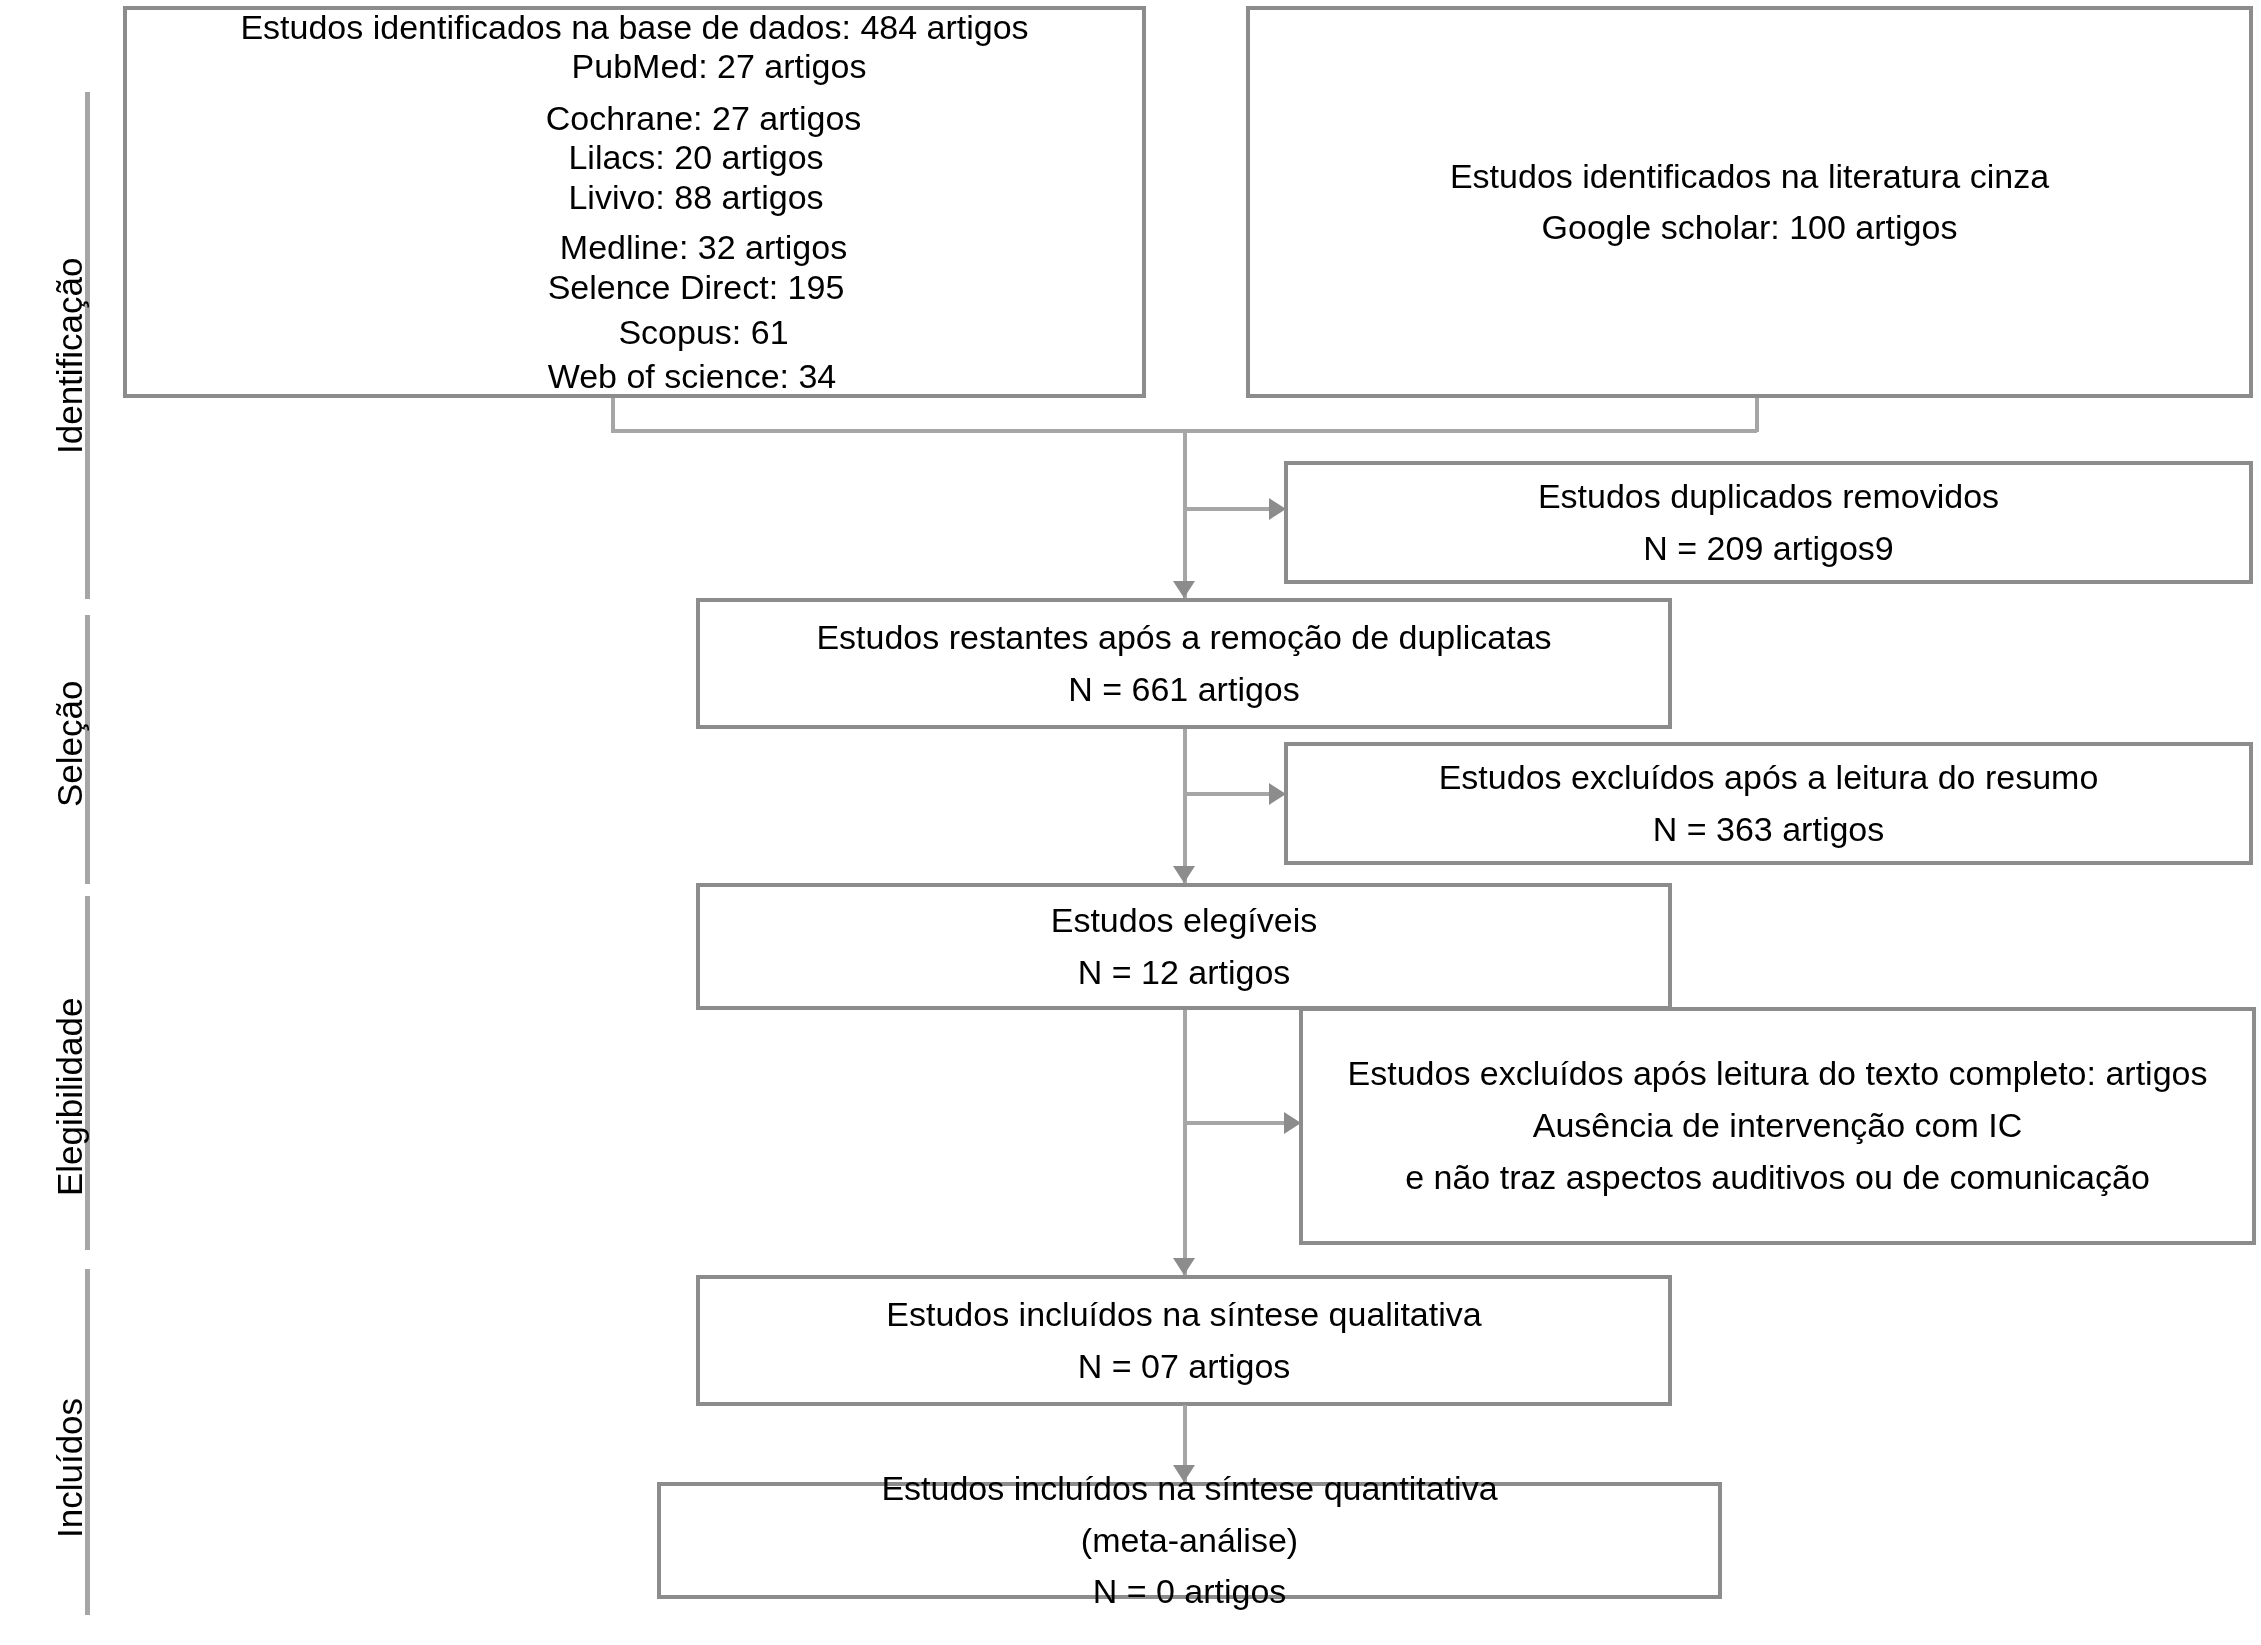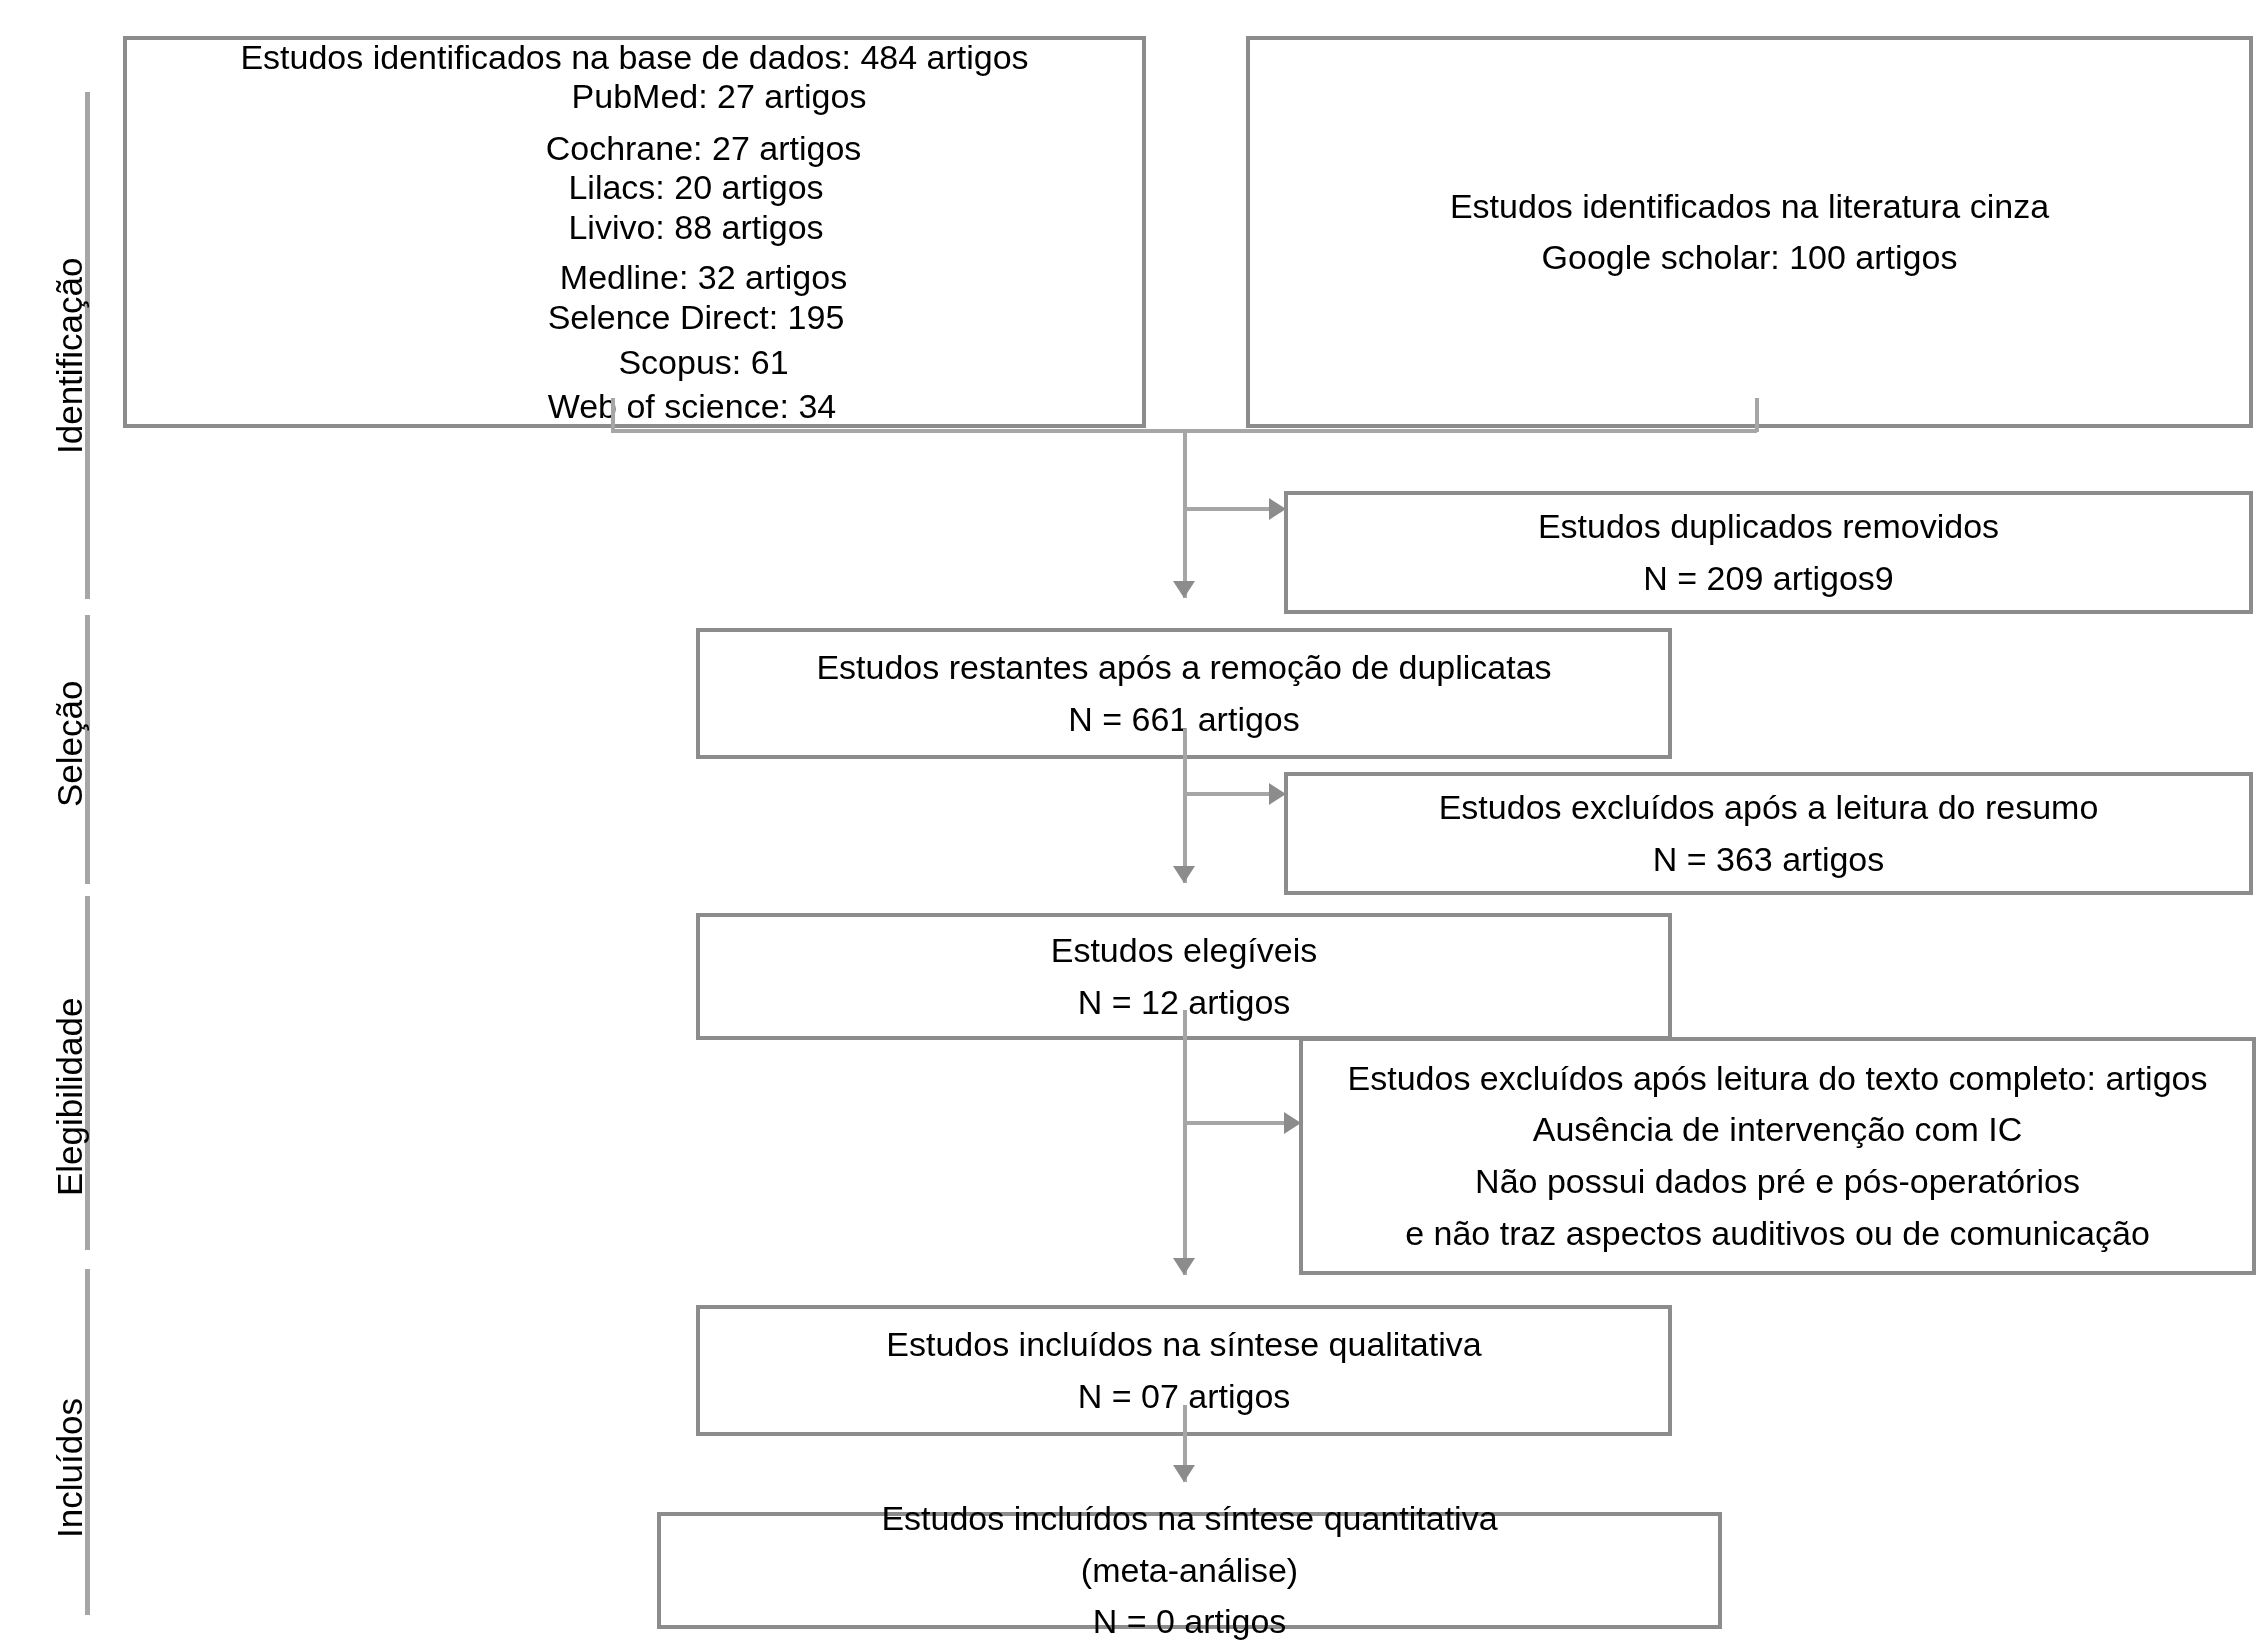--- a/index.html
+++ b/index.html
@@ -42,21 +42,20 @@
     position: absolute;
     box-sizing: border-box;
     background: #ffffff;
     border: 4.6px solid #8c8c8c;
     display: flex;
     flex-direction: column;
     justify-content: center;
     align-items: center;
     text-align: center;
     padding: 4.6px 10.8px;
-    margin-top: 30px;
   }
   .box .line {
     font-size: 34px;
     line-height: 1.30;
     white-space: nowrap;
     color: #000000;
   }
   .box.tight .line { line-height: 1.16; }
   .box.roomy .line { line-height: 1.52; }
 
@@ -164,21 +163,20 @@
 
   <div class="vline" style="left:1183px; top:1010px; height:265px;"></div>
   <div class="arrow-down" style="left:1173px; top:1258px;"></div>
 
   <div class="hline" style="left:1183px; top:1121px; width:109px;"></div>
   <div class="arrow-right" style="left:1284px; top:1112px;"></div>
 
   <div class="box roomy" style="left:1299px; top:1007px; width:957px; height:238px;">
     <div class="line">Estudos excluídos após leitura do texto completo: artigos</div>
     <div class="line">Ausência de intervenção com IC</div>
-    <div class="line">Não possui dados pré e pós-operatórios</div>
     <div class="line">e não traz aspectos auditivos ou de comunicação</div>
   </div>
 
   <div class="box roomy" style="left:696px; top:1275px; width:976px; height:131px;">
     <div class="line">Estudos incluídos na síntese qualitativa</div>
     <div class="line">N = 07 artigos</div>
   </div>
 
   <div class="vline" style="left:1183px; top:1405px; height:77px;"></div>
   <div class="arrow-down" style="left:1173px; top:1465px;"></div>

